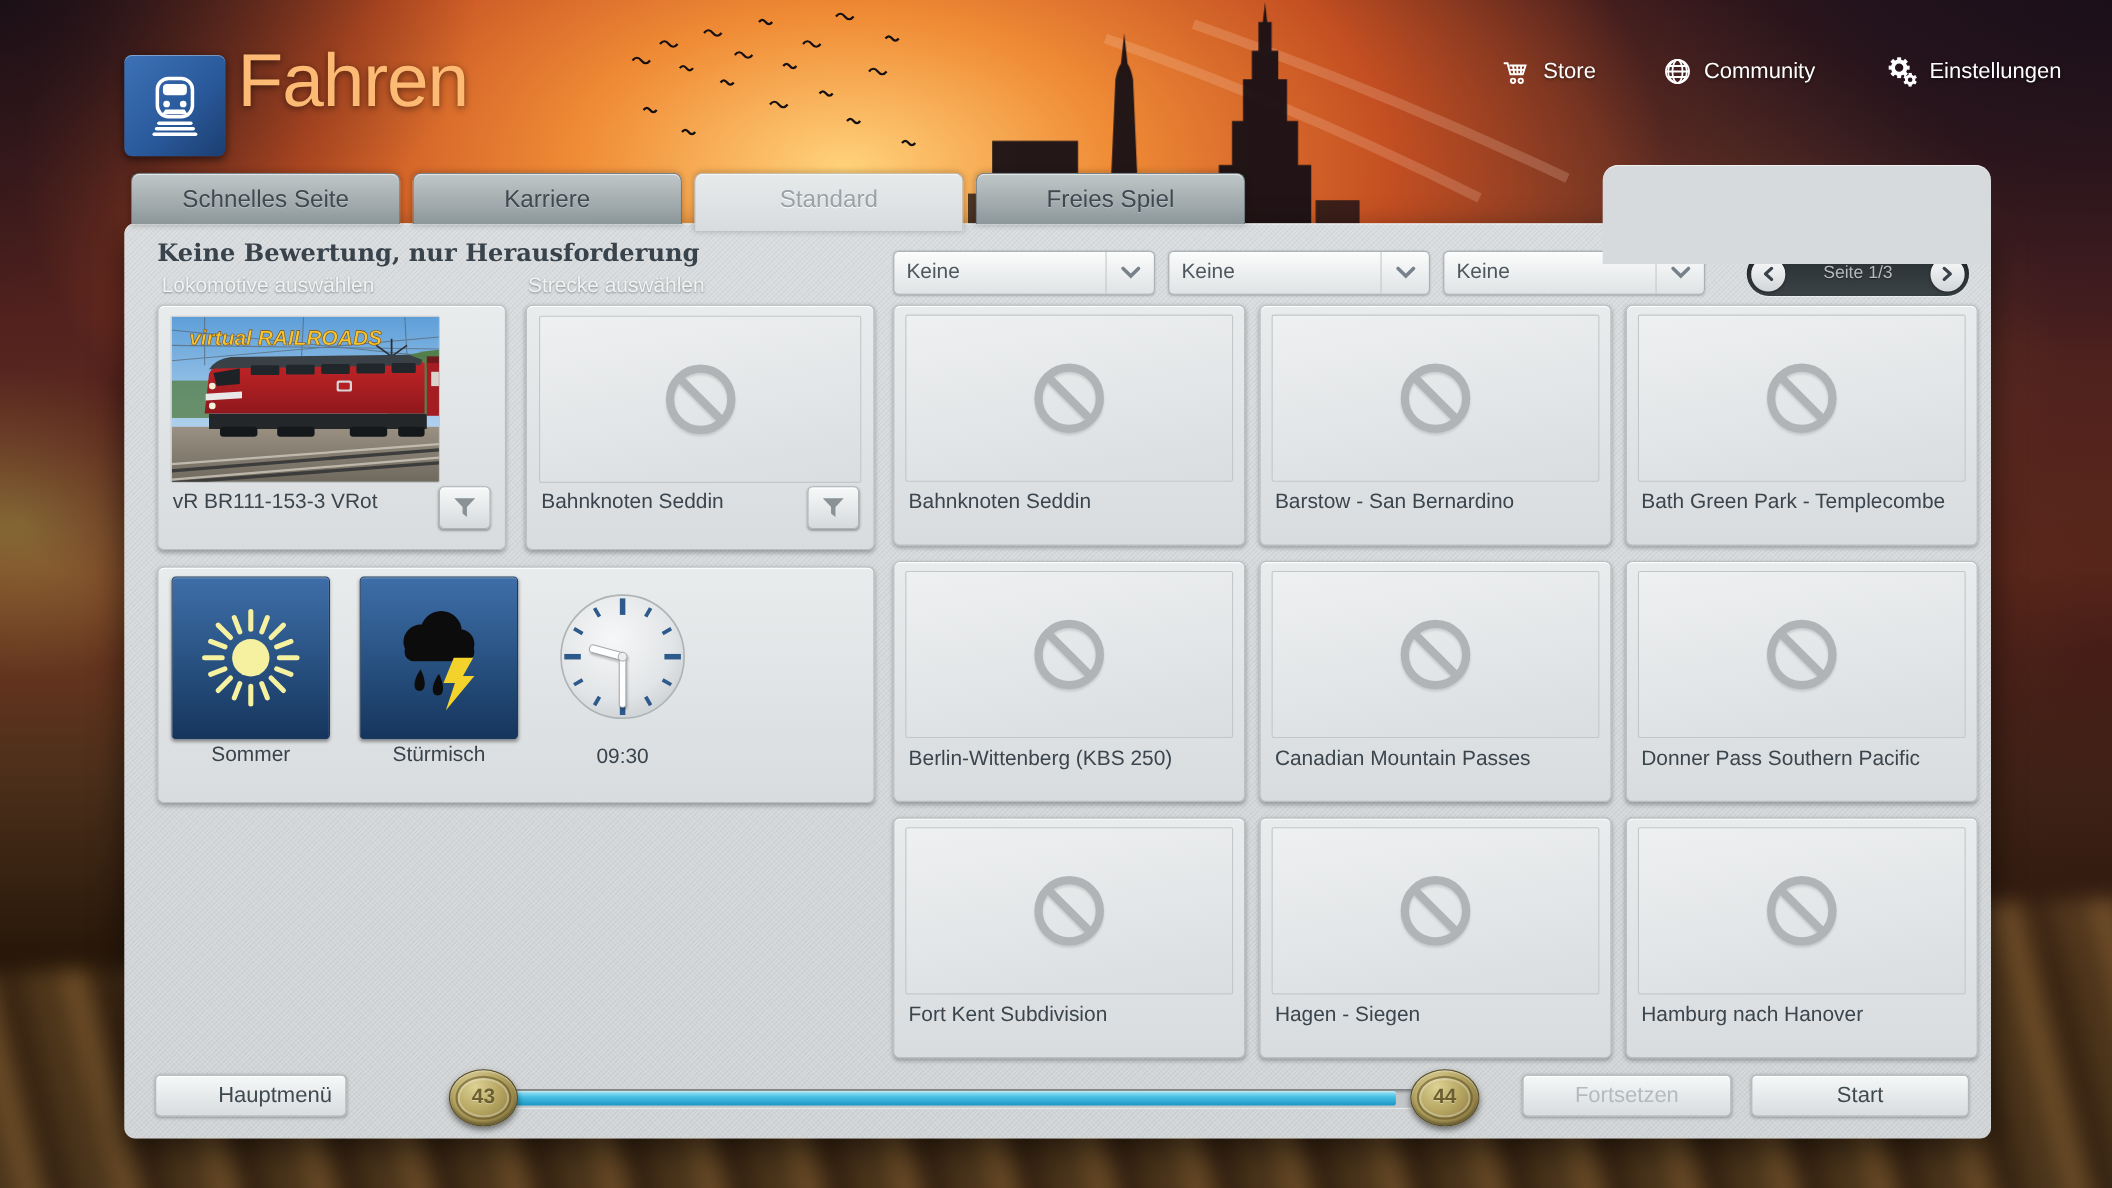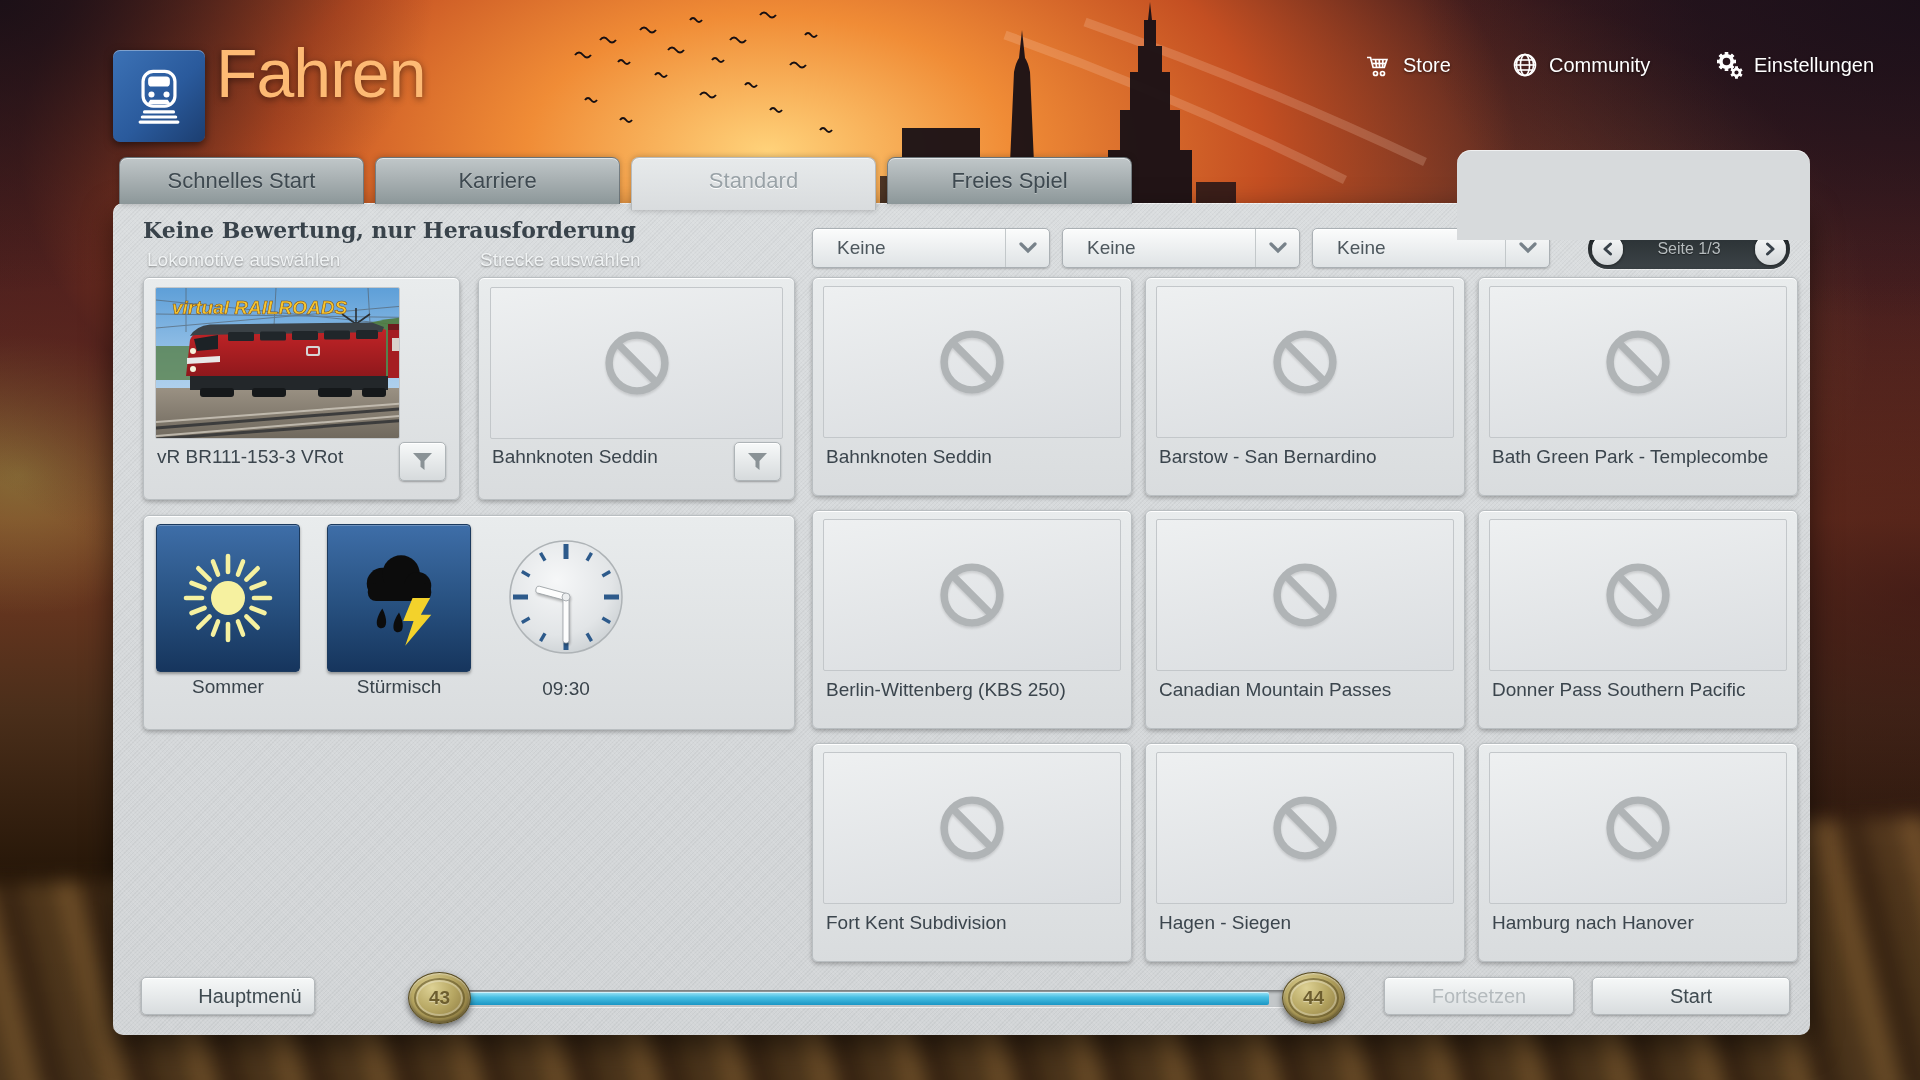--- a/index.html
+++ b/index.html
@@ -81,21 +81,21 @@
     filter:drop-shadow(0 2px 1px rgba(0,0,0,.12));}
   .filter-btn{position:absolute;width:47px;height:39px;border-radius:5px;cursor:pointer;
     background:linear-gradient(180deg,#f7f9f9,#d6dadc);border:1px solid #aeb4b7;
     box-shadow:0 1px 2px rgba(0,0,0,.3), inset 0 1px 0 #fff;
     display:flex;align-items:center;justify-content:center;}
 
   
   .dropdown{position:absolute;top:25px;width:238px;height:40px;border-radius:5px;cursor:pointer;
     background:linear-gradient(180deg,#fbfcfc,#dfe3e5);border:1px solid #aab0b4;
     box-shadow:0 1px 2px rgba(0,0,0,.22), inset 0 1px 0 #fff;display:flex;align-items:center;}
-  .dropdown .dd-value{flex:1;padding-left:24px;font-size:19px;color:#4d575d;}
+  .dropdown .dd-value{flex:1;padding-left:11px;font-size:19px;color:#4d575d;}
   .dropdown .dd-arrow{width:44px;height:100%;border-left:1px solid #c3c8ca;
     display:flex;align-items:center;justify-content:center;}
   .pagination{position:absolute;left:1475px;top:26px;width:202px;height:40px;border-radius:20px;
     background:linear-gradient(180deg,#272e31,#3c4347);
     box-shadow:inset 0 2px 4px rgba(0,0,0,.55), 0 1px 0 rgba(255,255,255,.45);
     display:flex;align-items:center;justify-content:space-between;padding:0 4px;}
   .pg-btn{width:31px;height:31px;border-radius:50%;cursor:pointer;
     background:linear-gradient(180deg,#fafbfb,#d2d6d8);
     box-shadow:0 1px 3px rgba(0,0,0,.5), inset 0 1px 0 #fff;
     display:flex;align-items:center;justify-content:center;}
@@ -245,21 +245,21 @@
           <rect x="19.6" y="14.8" width="1.9" height="2.6" transform="rotate(120 20.5 20.5)"></rect>
           <rect x="19.6" y="14.8" width="1.9" height="2.6" transform="rotate(180 20.5 20.5)"></rect>
           <rect x="19.6" y="14.8" width="1.9" height="2.6" transform="rotate(240 20.5 20.5)"></rect>
           <rect x="19.6" y="14.8" width="1.9" height="2.6" transform="rotate(300 20.5 20.5)"></rect>
         </g>
       </g>
     </svg>
     <span>Einstellungen</span>
   </div>
 
-  <div class="tab" style="left:119px;">Schnelles Start</div>
+  <div class="tab" style="left:119px;">Schnelles Seite</div>
   <div class="tab" style="left:375px;">Karriere</div>
   <div class="tab active" style="left:631px;">Standard</div>
   <div class="tab" style="left:887px;">Freies Spiel</div>
 
   <div class="search-holder"></div>
 
   <div class="panel">
 
     <div class="subtitle">Keine Bewertung, nur Herausforderung</div>
     <div class="section-label" style="left:34px;top:46px;">Lokomotive auswählen</div>

